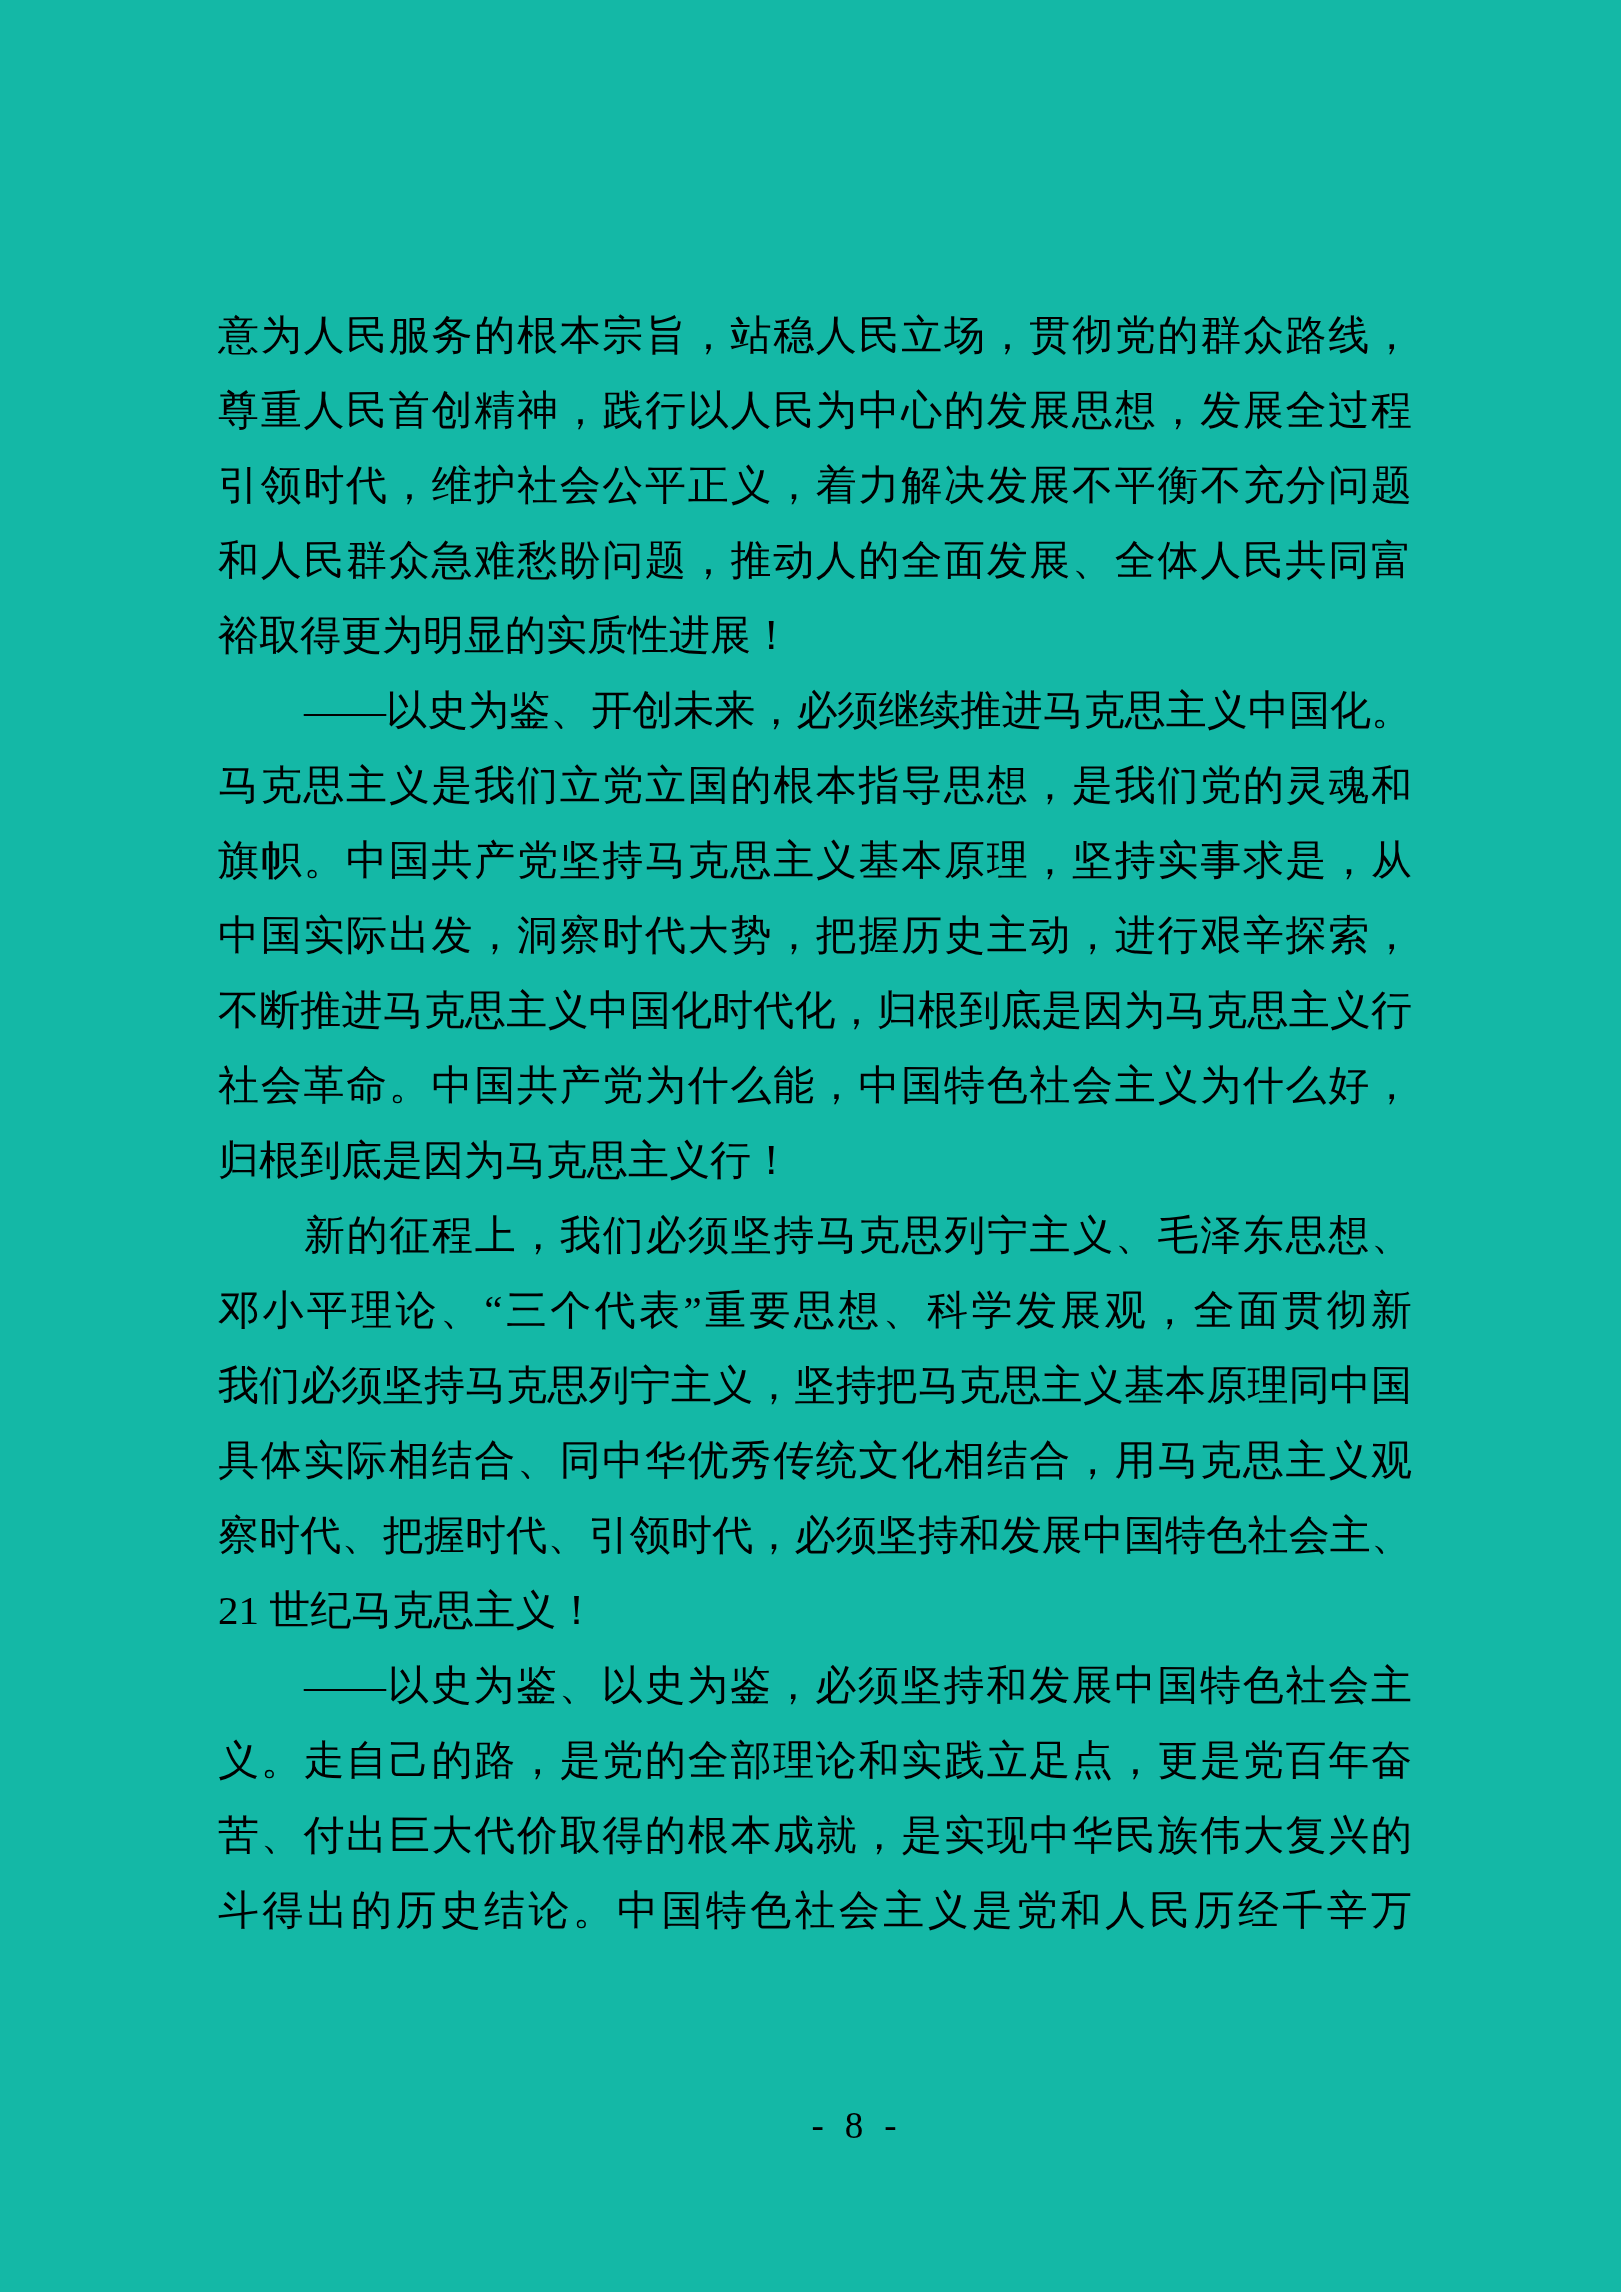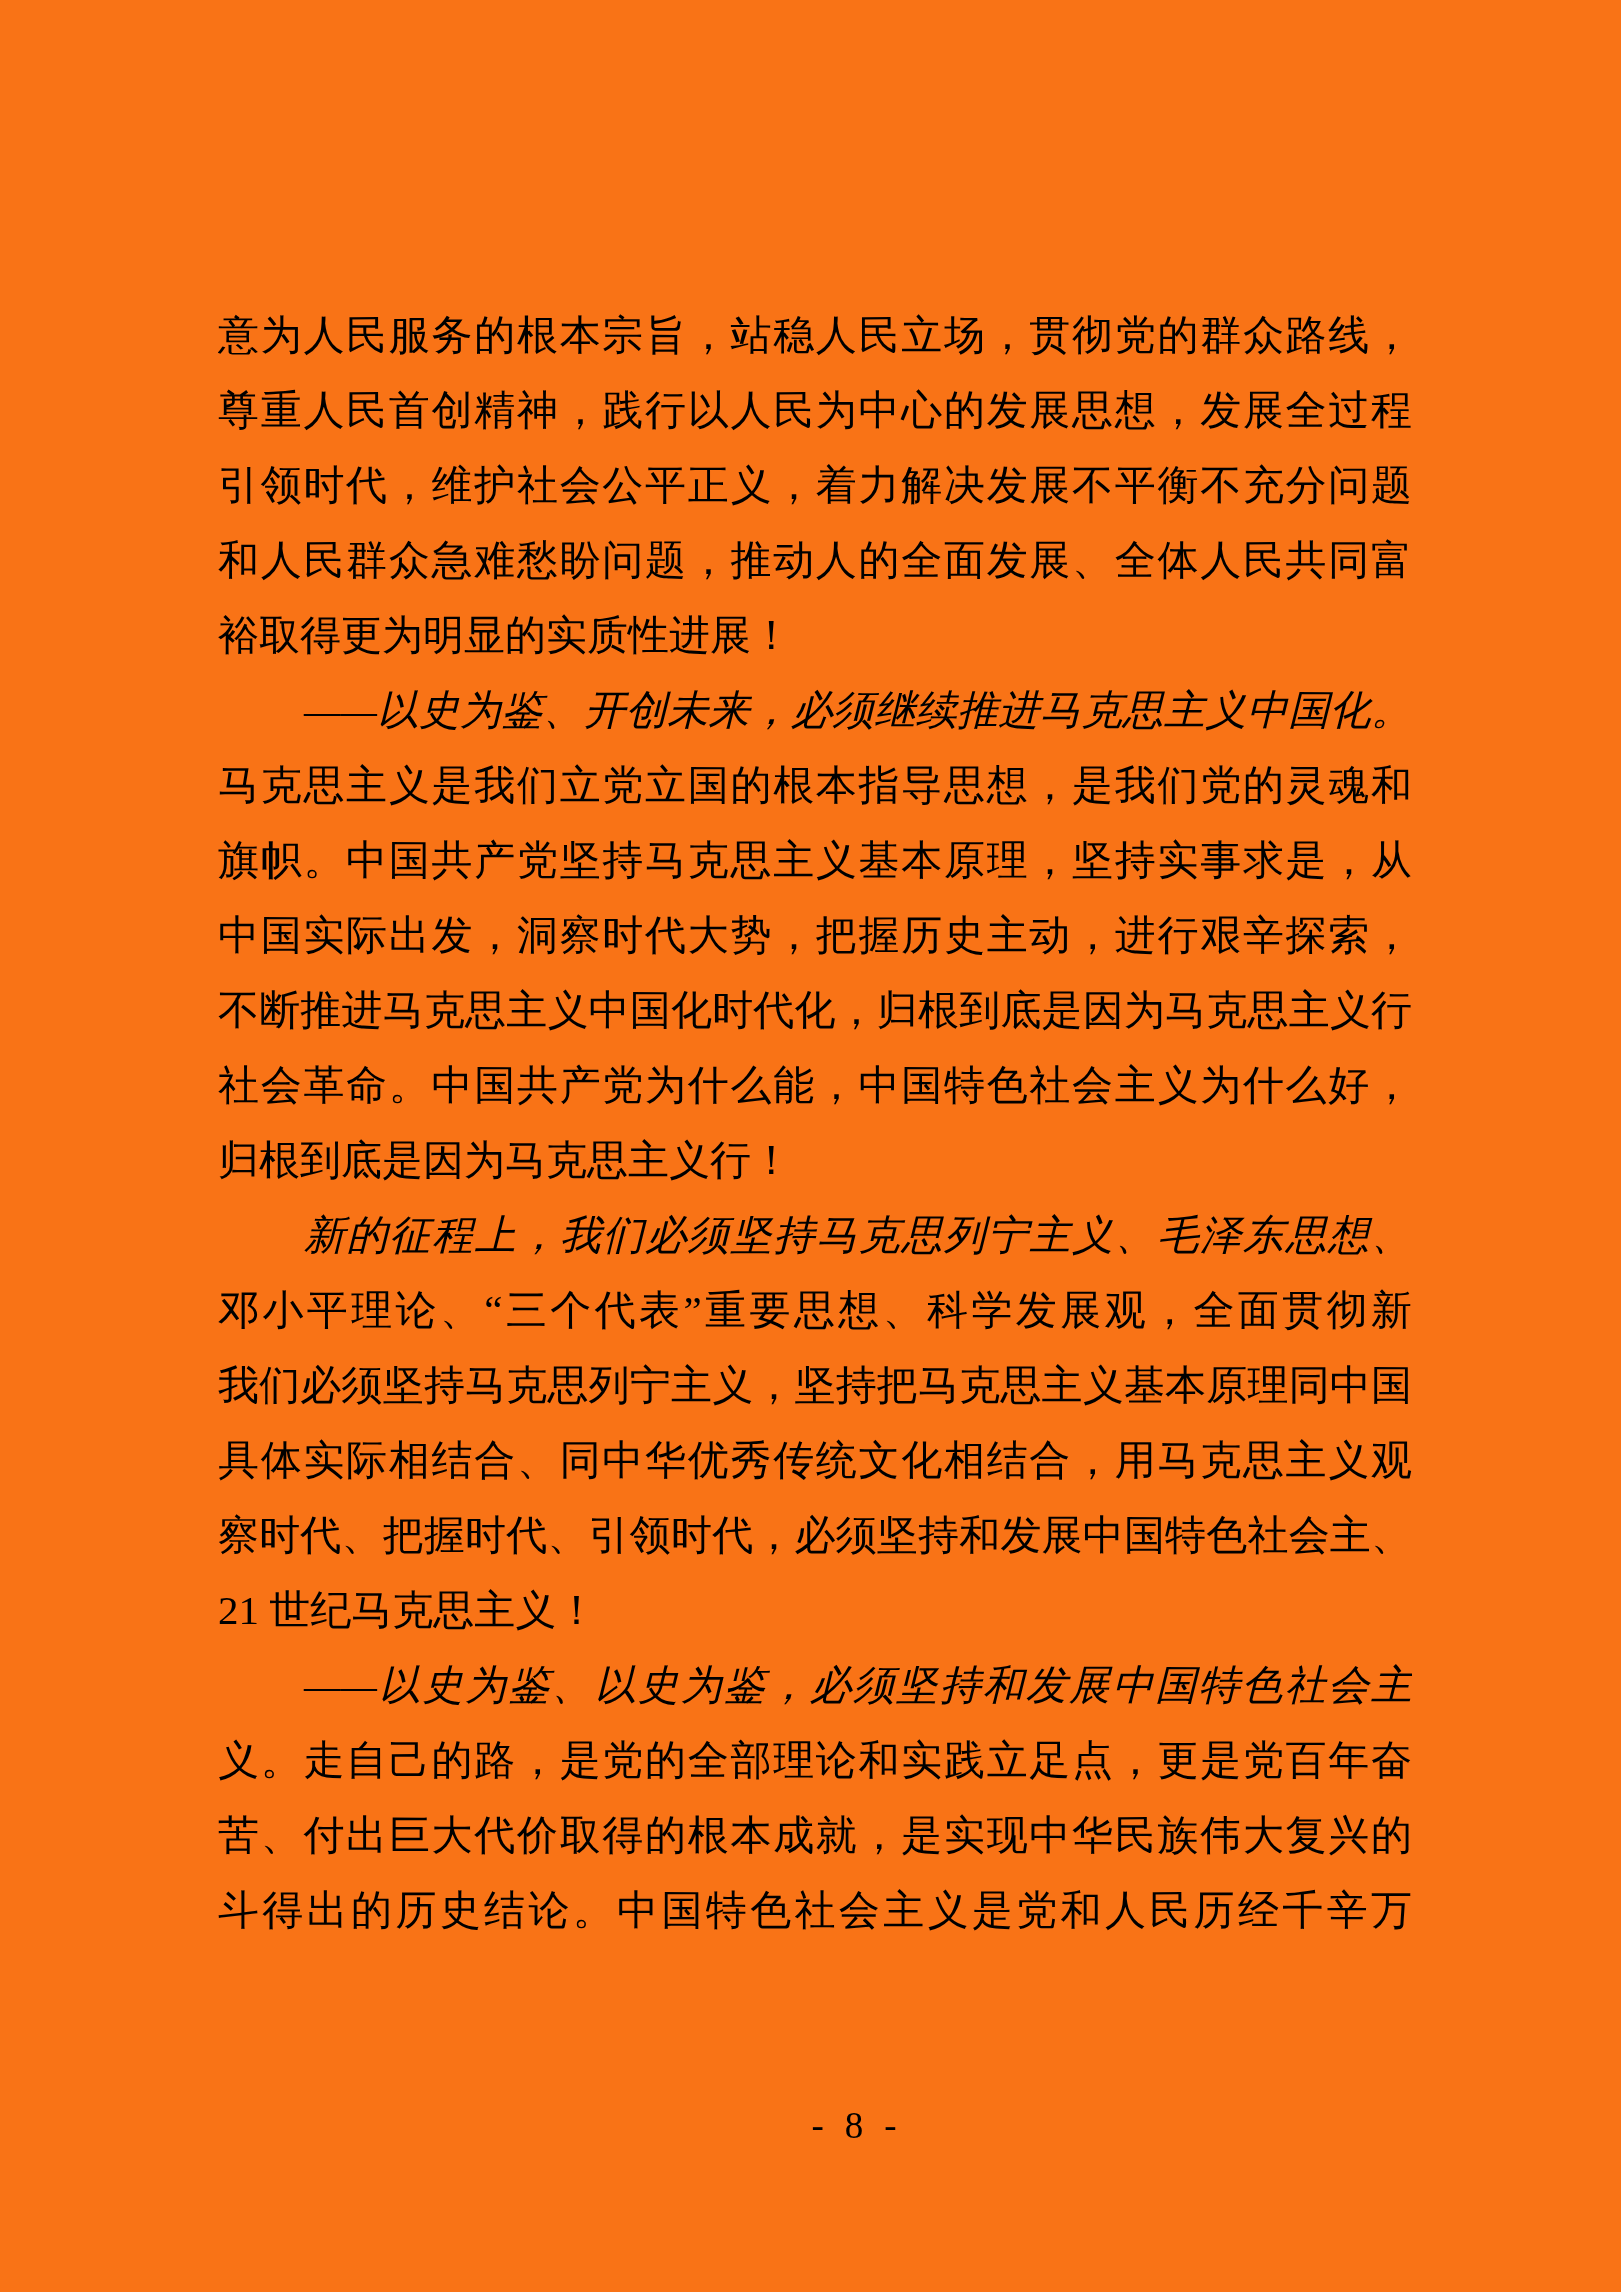--- a/index.html
+++ b/index.html
@@ -11,41 +11,40 @@
     height: 2293px;
     position: relative;
     background: #ffffff;
     color: #000000;
     font-family: "Liberation Serif", "DejaVu Serif", serif;
     overflow: hidden;
   }
   .page {
     position: absolute;
     inset: 0;
-    background: #f97316;
+    background: #14b8a6;
   }
   .text-body {
     position: absolute;
     left: 218px;
     top: 298px;
     width: 1194px;
     font-size: 41px;
     line-height: 75px;
     font-weight: 400;
   }
   .line {
     height: 75px;
     white-space: nowrap;
     overflow: hidden;
     text-align: justify;
     text-align-last: justify;
   }
   .line.indent {
     text-indent: 86px;
-    font-style: italic;
   }
   .line.end {
     text-align-last: left;
   }
   .page-number {
     position: absolute;
     top: 2103px;
     left: 759px;
     width: 196px;
     text-align: center;

